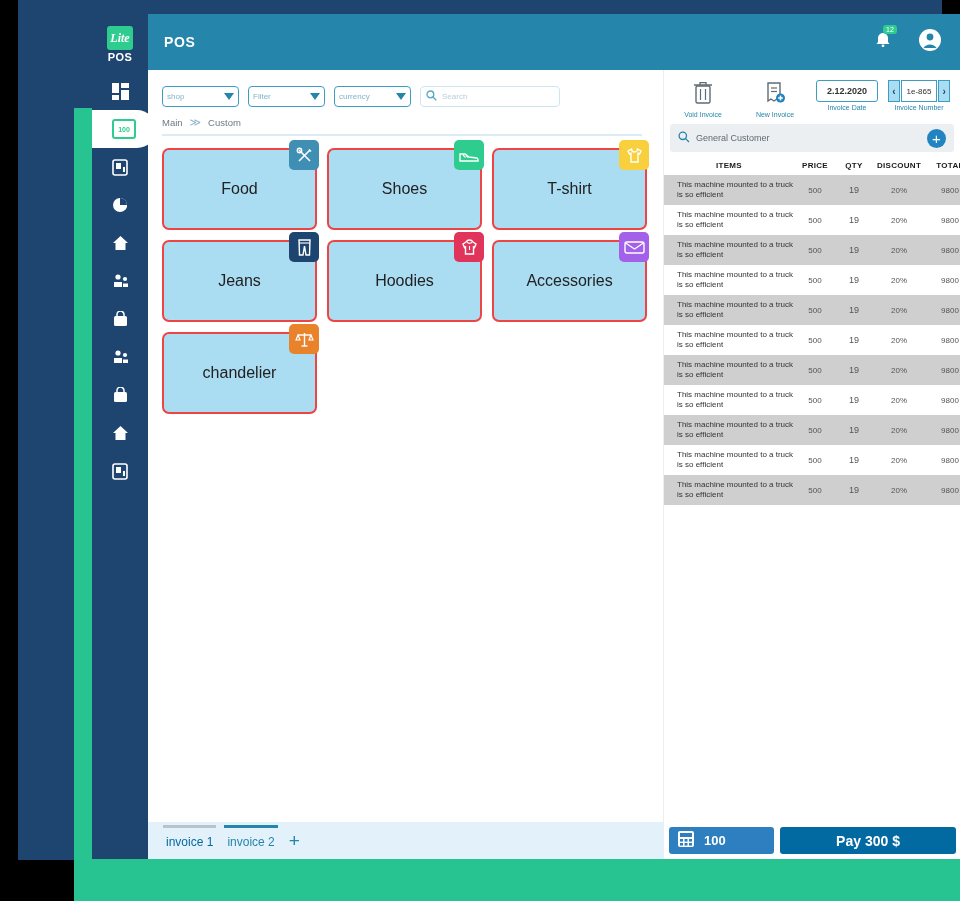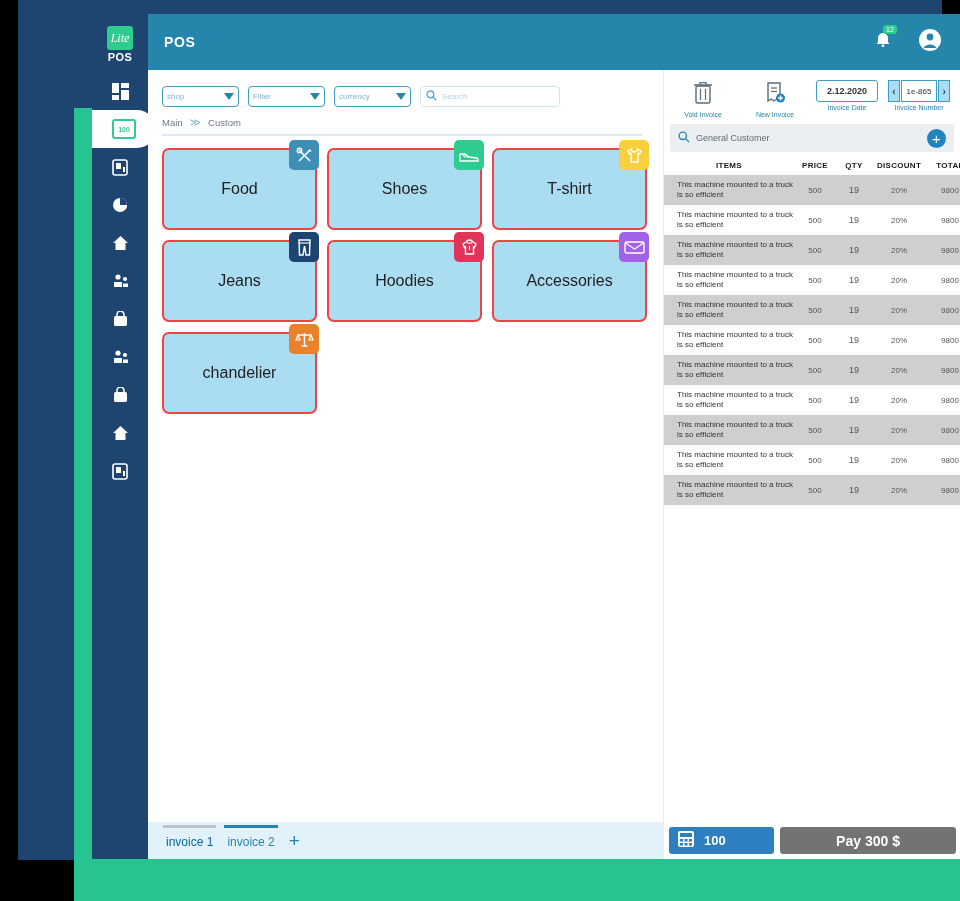--- a/index.html
+++ b/index.html
@@ -23,21 +23,21 @@
   }
 
   
   .sidebar{
     position:absolute;left:0;top:0;width:56px;height:845px;
     background:#1d4570;z-index:5;
   }
   .brand{position:absolute;left:0;top:12px;width:56px;text-align:center;}
   .brand .mark{
     display:inline-block;width:26px;height:24px;background:#2ecc8f;
-    border-radius:3px;color:#fff;font-style:italic;font-weight:normal;
+    border-radius:3px;color:#fff;font-style:italic;font-weight:bold;
     font-size:12px;line-height:24px;font-family:"Liberation Serif",serif;
   }
   .brand .word{
     display:block;color:#fff;font-size:11px;font-weight:bold;
     letter-spacing:.5px;margin-top:1px;
   }
   .nav{position:absolute;left:0;top:58px;width:56px;}
   .nav-item{
     position:relative;height:38px;display:flex;align-items:center;
     justify-content:center;cursor:pointer;
@@ -178,21 +178,21 @@
   .paybar{
     position:absolute;left:571px;bottom:0;right:0;height:37px;
     display:flex;align-items:center;gap:6px;padding:0 4px 0 6px;box-sizing:border-box;
   }
   .calcbtn{
     width:105px;height:27px;background:#2e7fc0;border-radius:3px;color:#fff;
     display:flex;align-items:center;gap:9px;padding-left:8px;box-sizing:border-box;
     font-size:13px;font-weight:bold;cursor:pointer;
   }
   .paybtn{
-    flex:1;height:27px;background:#737373;border-radius:3px;color:#fff;
+    flex:1;height:27px;background:#0369a1;border-radius:3px;color:#fff;
     display:flex;align-items:center;justify-content:center;
     font-size:14px;font-weight:bold;cursor:pointer;
   }
 </style>
 </head>
 <body>
 
 <div class="layer-navy"></div>
 <div class="layer-green"></div>
 

